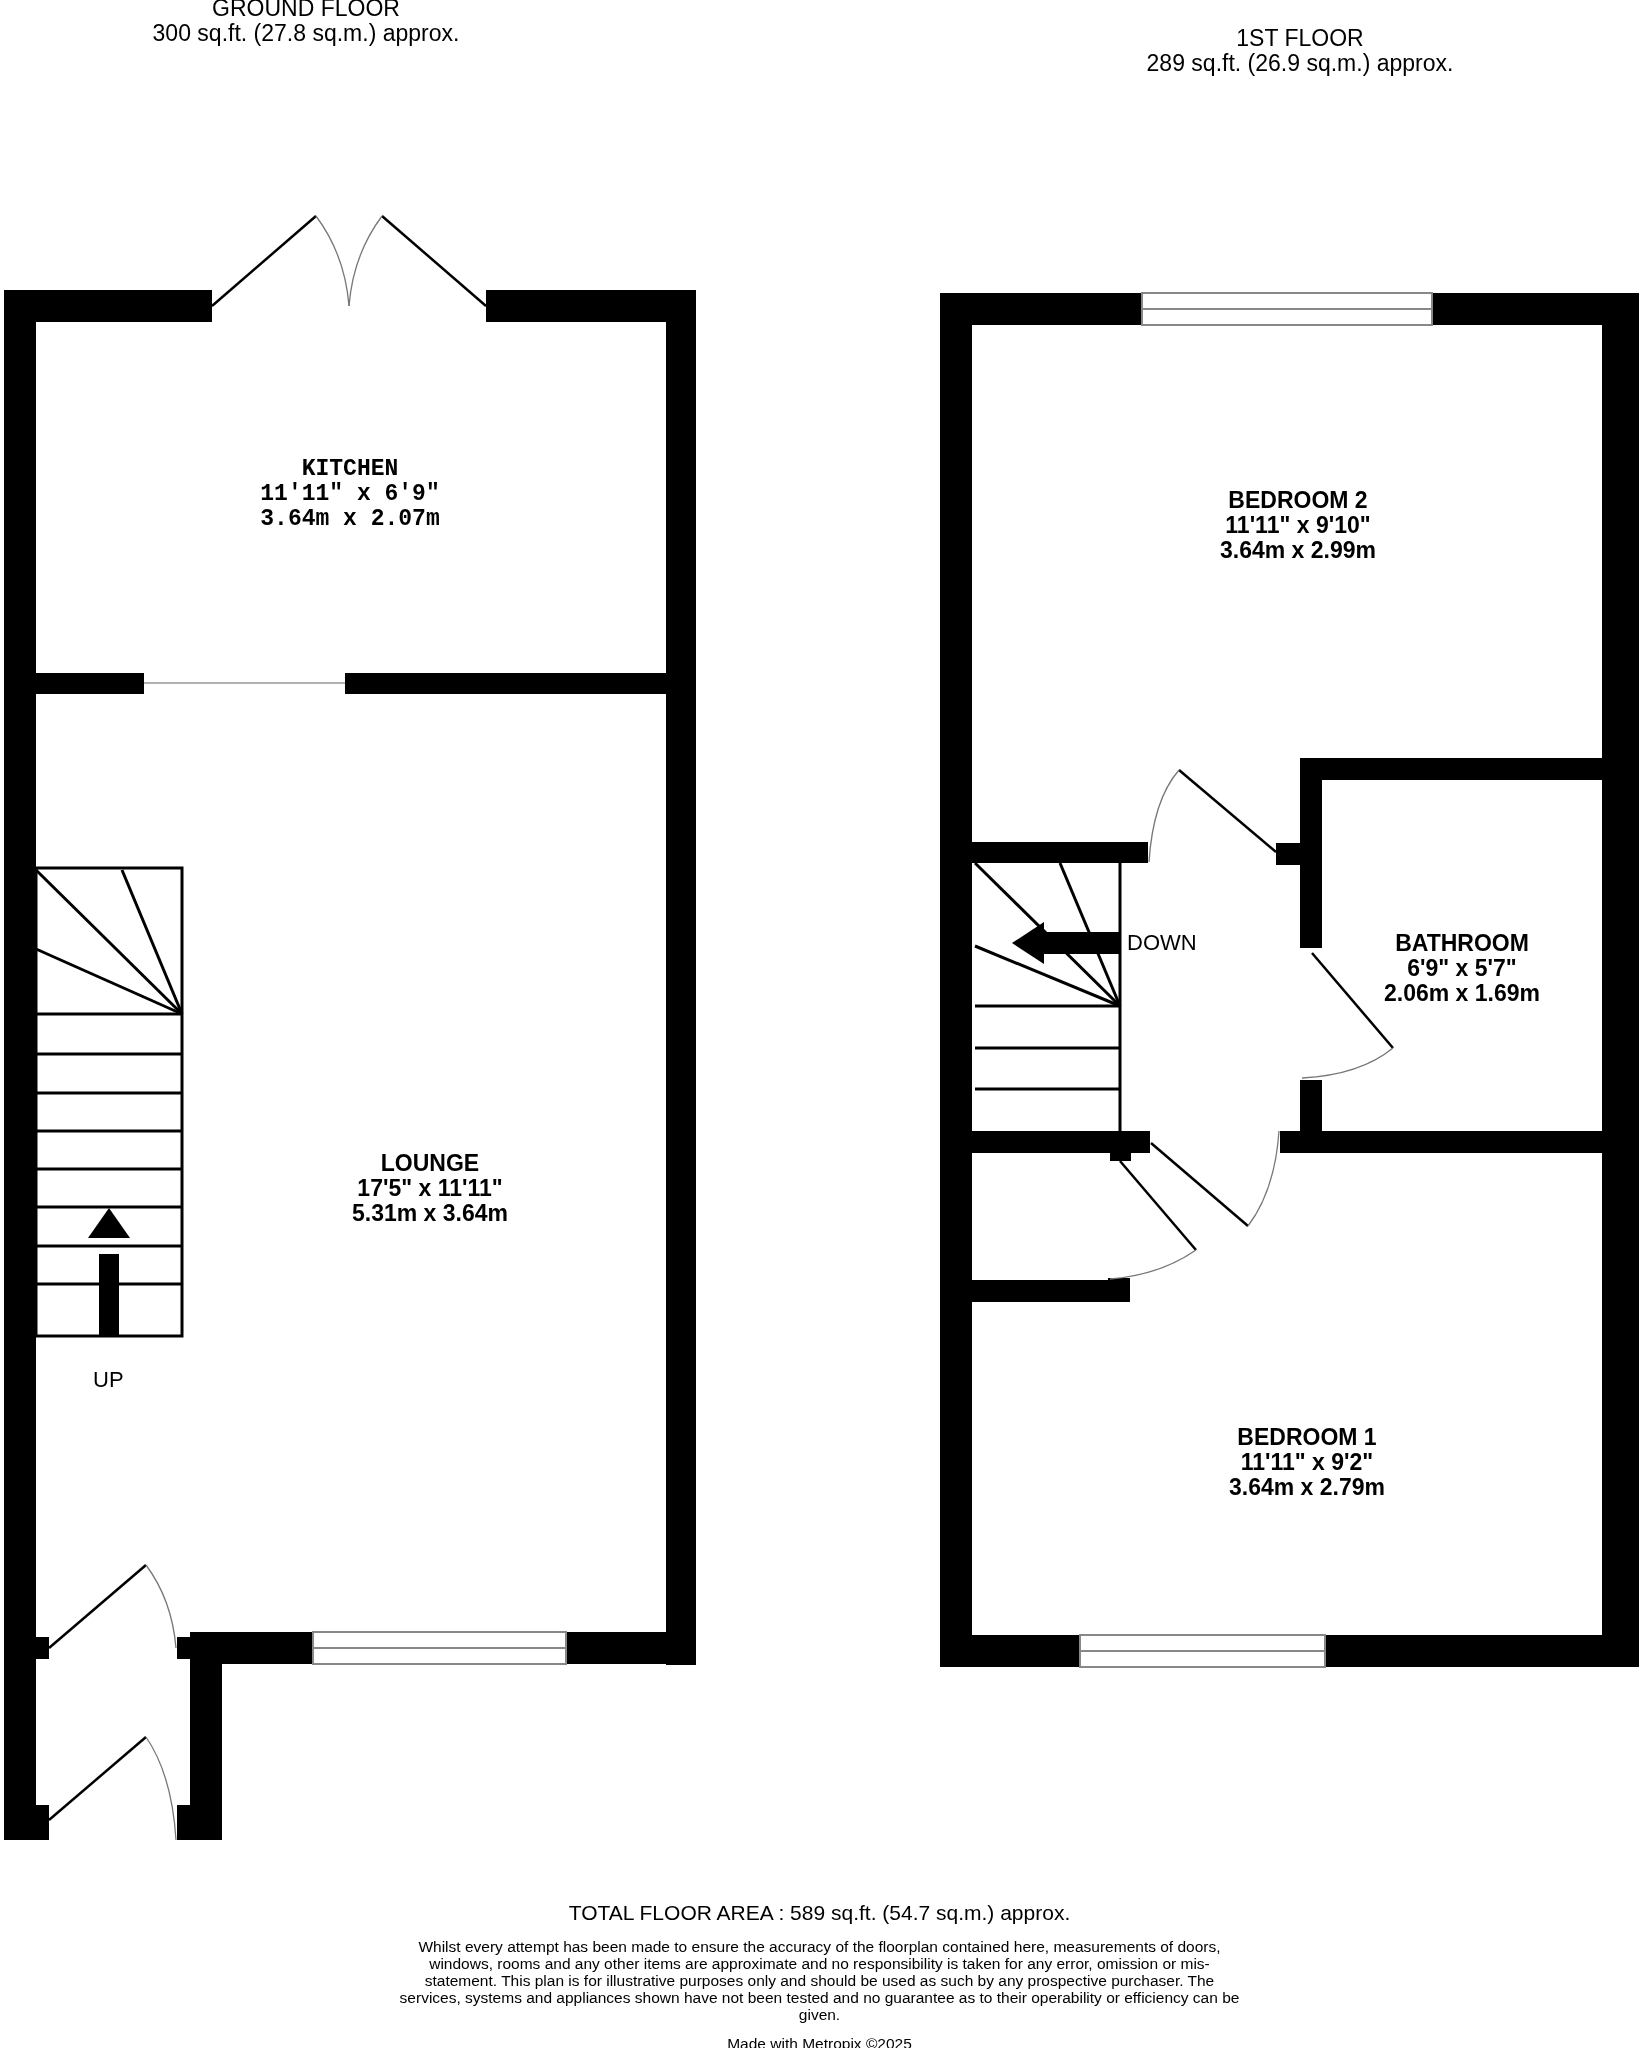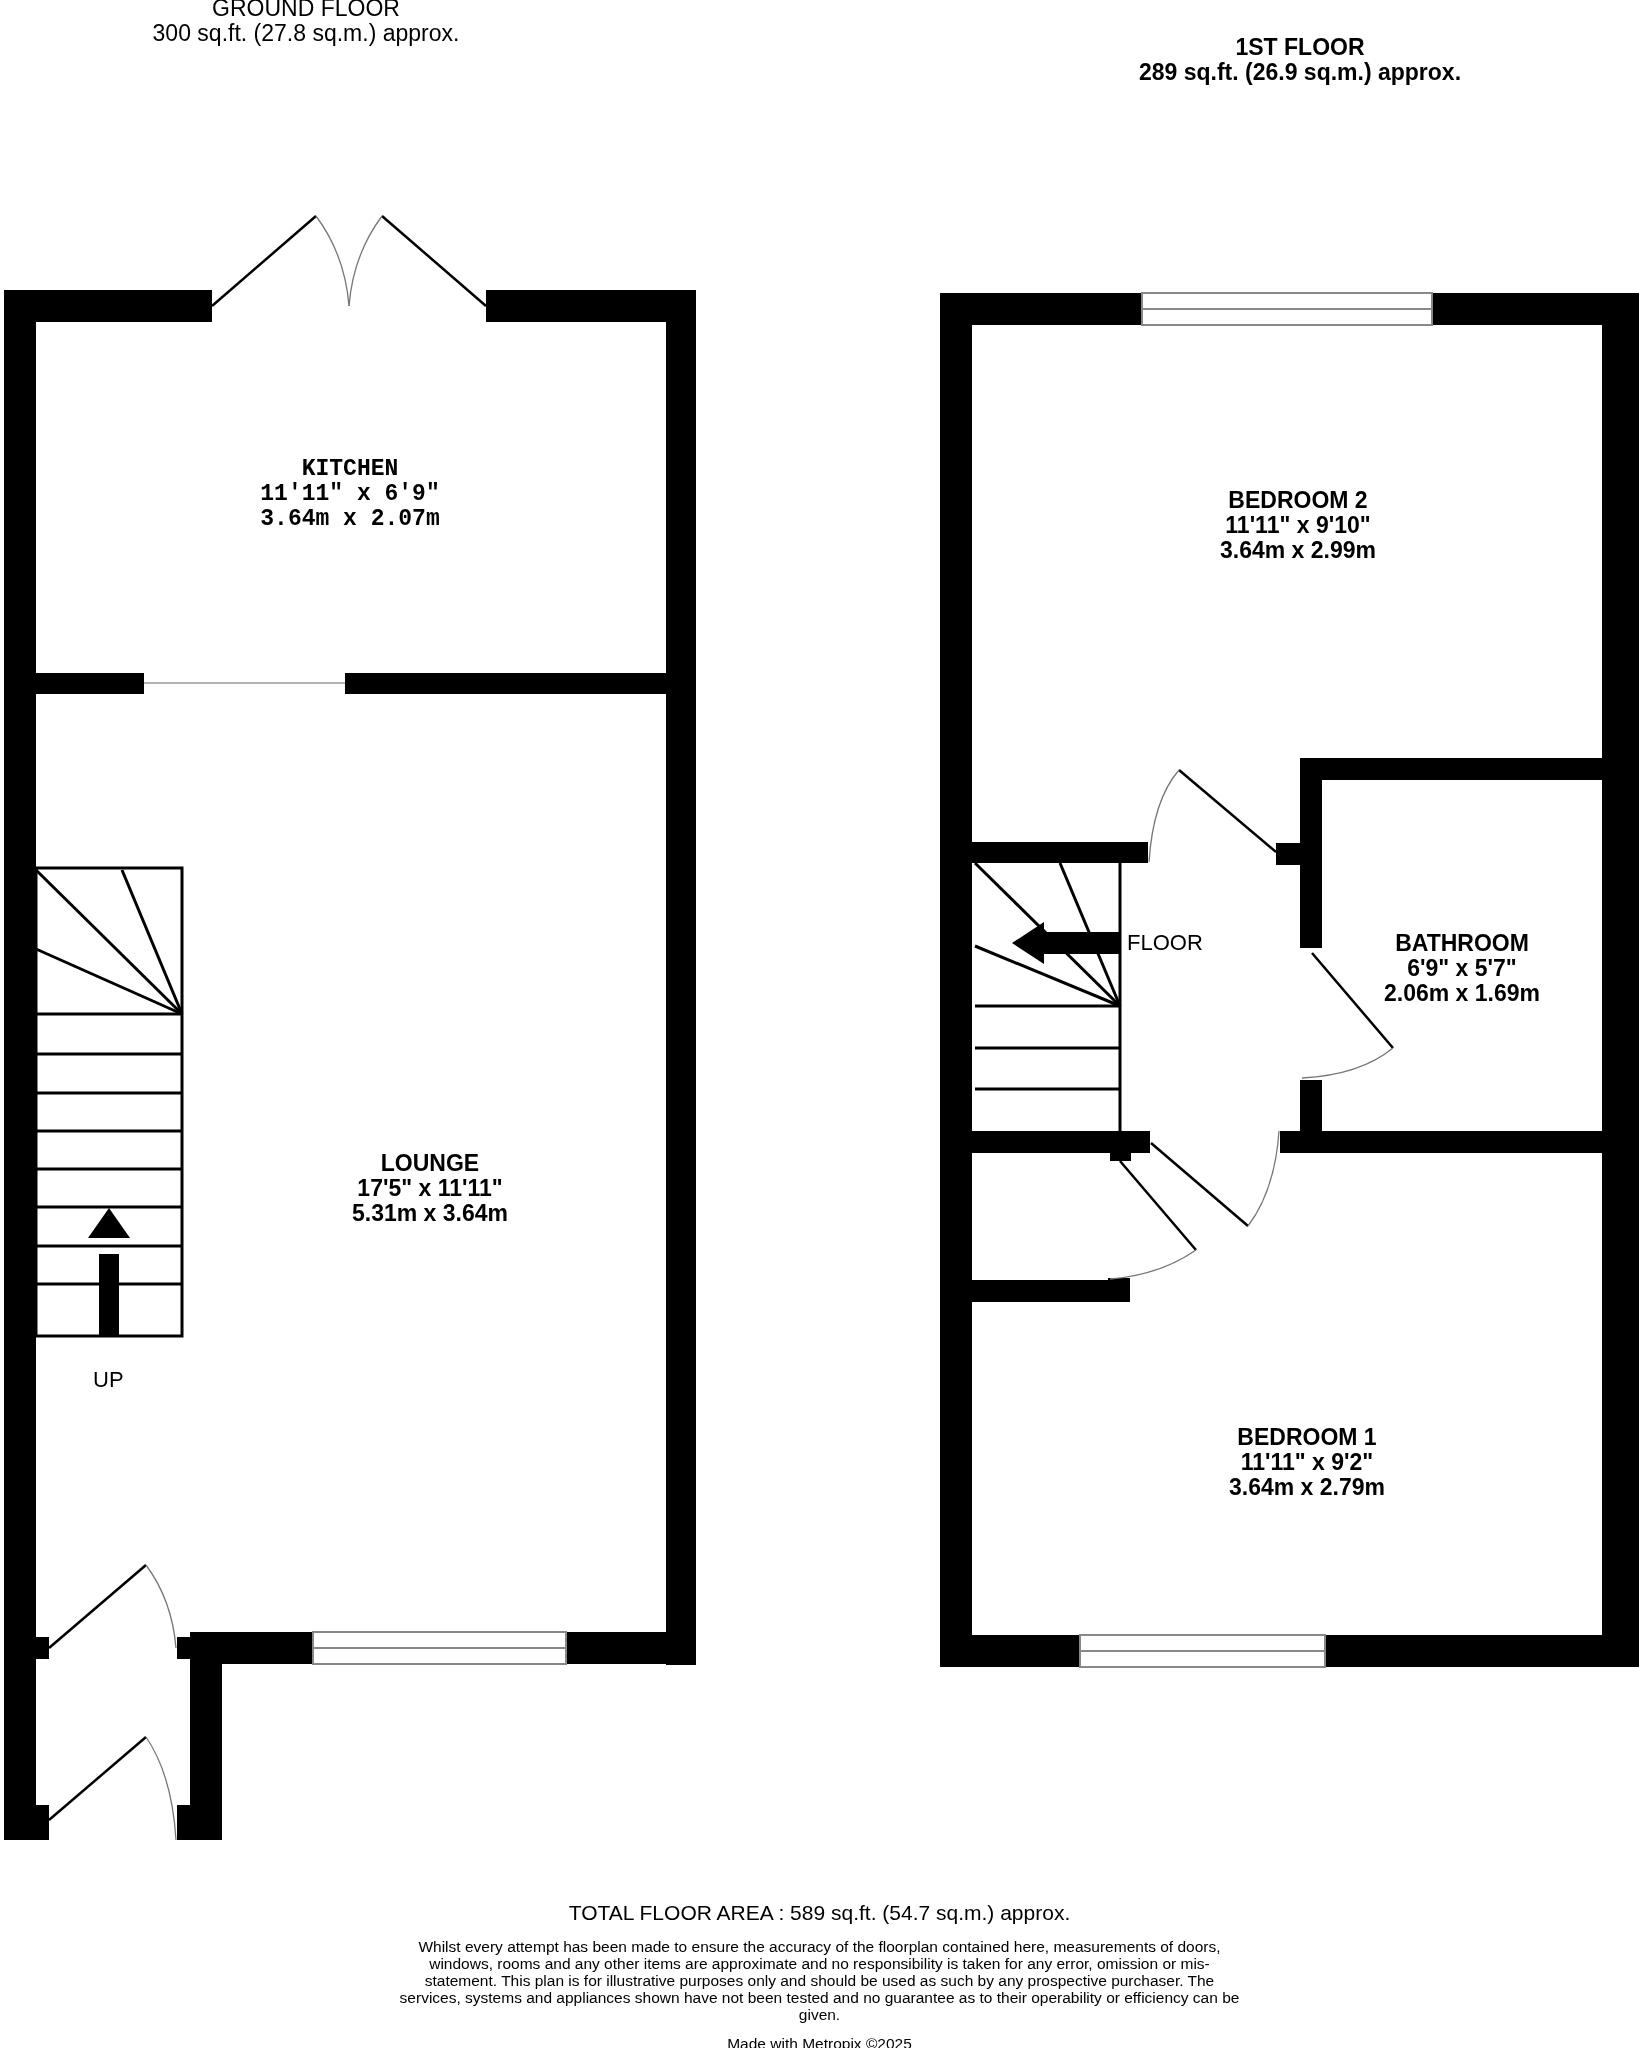--- a/index.html
+++ b/index.html
@@ -17,21 +17,21 @@
   .disclaimer { font-size: 15.5px; line-height: 17px; width: 840px; margin: 12px auto; }
   .credit { font-size: 15.5px; line-height: 17px; }
 </style>
 </head>
 <body>
 
 <div class="floor-heading" style="left:100px; top:-4px; width:412px;">
   <span class="t">GROUND FLOOR</span>
   <span class="t">300 sq.ft. (27.8 sq.m.) approx.</span>
 </div>
-<div class="floor-heading" style="left:1090px; top:35px; width:420px;font-weight:bold;">
+<div class="floor-heading" style="left:1090px; top:26px; width:420px;">
   <span class="t">1ST FLOOR</span>
   <span class="t">289 sq.ft. (26.9 sq.m.) approx.</span>
 </div>
 
 <svg id="plan" width="1639" height="2048" viewBox="0 0 1639 2048">
 
   <g fill="#000">
 
     <rect x="4" y="290" width="32" height="1550"></rect>
 
@@ -182,19 +182,19 @@
   <span>6'9"  x 5'7"</span>
   <span>2.06m  x 1.69m</span>
 </div>
 <div class="room-label" style="left:1307px; top:1425px;">
   <span>BEDROOM 1</span>
   <span>11'11"  x 9'2"</span>
   <span>3.64m  x 2.79m</span>
 </div>
 
 <div class="stair-label" style="left:93px; top:1367px;">UP</div>
-<div class="stair-label" style="left:1127px; top:930px;">FLOOR</div>
+<div class="stair-label" style="left:1127px; top:930px;">DOWN</div>
 
 <div class="footer">
   <div class="total">TOTAL FLOOR AREA : 589 sq.ft. (54.7 sq.m.) approx.</div>
   <div class="disclaimer">Whilst every attempt has been made to ensure the accuracy of the floorplan contained here, measurements of doors, windows, rooms and any other items are approximate and no responsibility is taken for any error, omission or mis-statement. This plan is for illustrative purposes only and should be used as such by any prospective purchaser. The services, systems and appliances shown have not been tested and no guarantee as to their operability or efficiency can be given.</div>
   <div class="credit">Made with Metropix ©2025</div>
 </div>
 
 </body></html>

